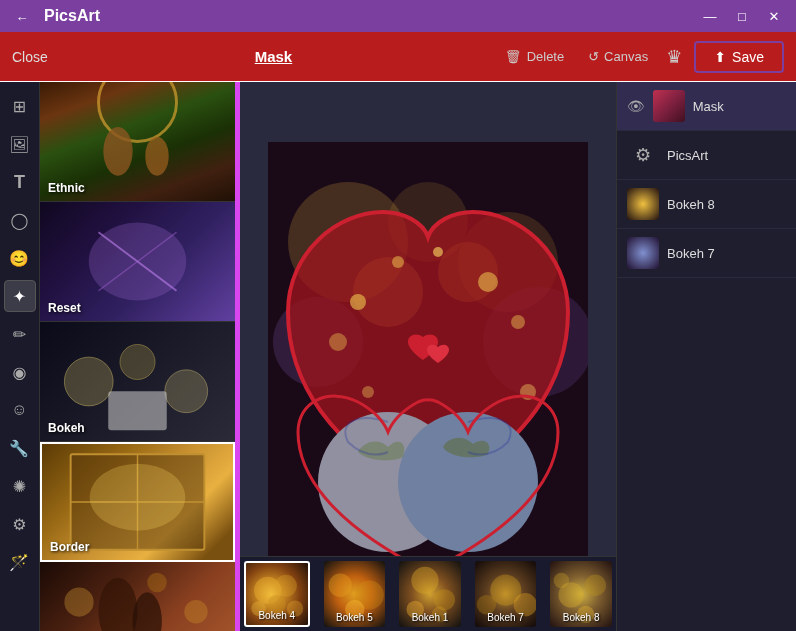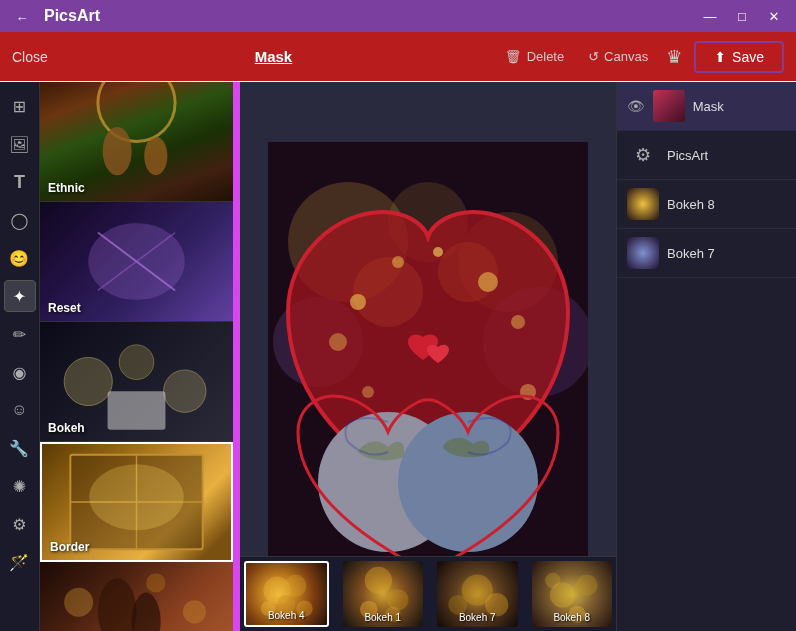--- a/index.html
+++ b/index.html
@@ -141,21 +141,21 @@
       background: rgba(255,255,255,0.15);
       color: #fff;
       border: 1px solid #555;
     }
 
     
     .left-panel {
       width: 200px;
       background: #0369a1;
       overflow-y: auto;
-      border-right: 7px solid #d946ef;
+      border-right: 5px solid #d946ef;
     }
     .left-panel::-webkit-scrollbar { width: 4px; }
     .left-panel::-webkit-scrollbar-thumb { background: #555; }
 
     .thumb-item {
       position: relative;
       height: 120px;
       overflow: hidden;
       cursor: pointer;
       border-bottom: 1px solid #333;
@@ -491,20 +491,28 @@
       <div class="strip-thumb strip-bg-4 active-strip">
         <svg width="100%" height="100%" viewBox="0 0 60 68">
           <circle cx="20" cy="30" r="15" fill="rgba(240,180,50,0.4)"></circle>
           <circle cx="40" cy="25" r="12" fill="rgba(220,160,40,0.35)"></circle>
           <circle cx="30" cy="45" r="10" fill="rgba(200,140,30,0.4)"></circle>
           <circle cx="10" cy="50" r="8" fill="rgba(240,190,60,0.35)"></circle>
           <circle cx="50" cy="50" r="9" fill="rgba(230,170,45,0.35)"></circle>
         </svg>
         <span class="strip-thumb-label">Bokeh 4</span>
       </div>
+      <div class="strip-thumb strip-bg-5">
+        <svg width="100%" height="100%" viewBox="0 0 60 68">
+          <circle cx="15" cy="25" r="12" fill="rgba(230,160,30,0.4)"></circle>
+          <circle cx="45" cy="35" r="15" fill="rgba(210,140,20,0.35)"></circle>
+          <circle cx="30" cy="50" r="10" fill="rgba(250,190,50,0.4)"></circle>
+        </svg>
+        <span class="strip-thumb-label">Bokeh 5</span>
+      </div>
       <div class="strip-thumb strip-bg-6">
         <svg width="100%" height="100%" viewBox="0 0 60 68">
           <circle cx="25" cy="20" r="14" fill="rgba(220,170,40,0.4)"></circle>
           <circle cx="45" cy="40" r="11" fill="rgba(200,150,25,0.35)"></circle>
           <circle cx="15" cy="50" r="9" fill="rgba(240,180,50,0.4)"></circle>
           <circle cx="40" cy="55" r="8" fill="rgba(210,160,35,0.35)"></circle>
         </svg>
         <span class="strip-thumb-label">Bokeh 1</span>
       </div>
       <div class="strip-thumb strip-bg-7">

